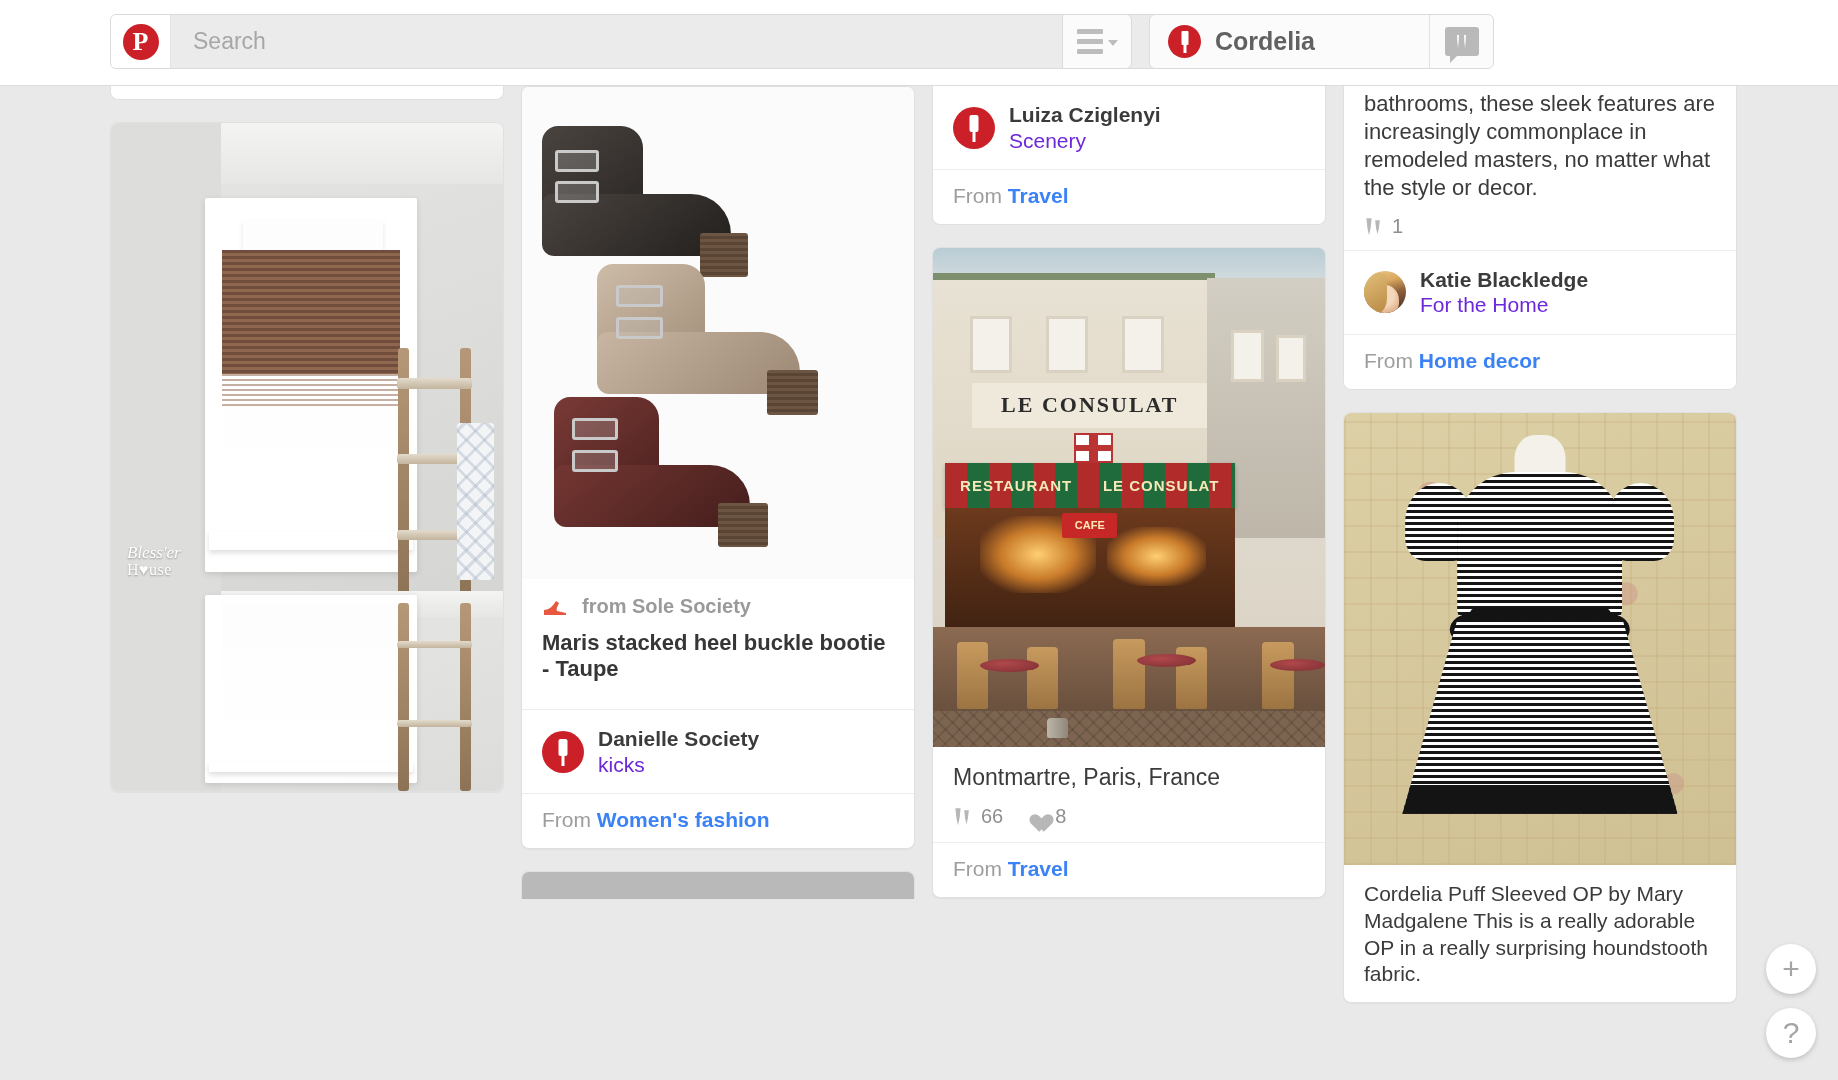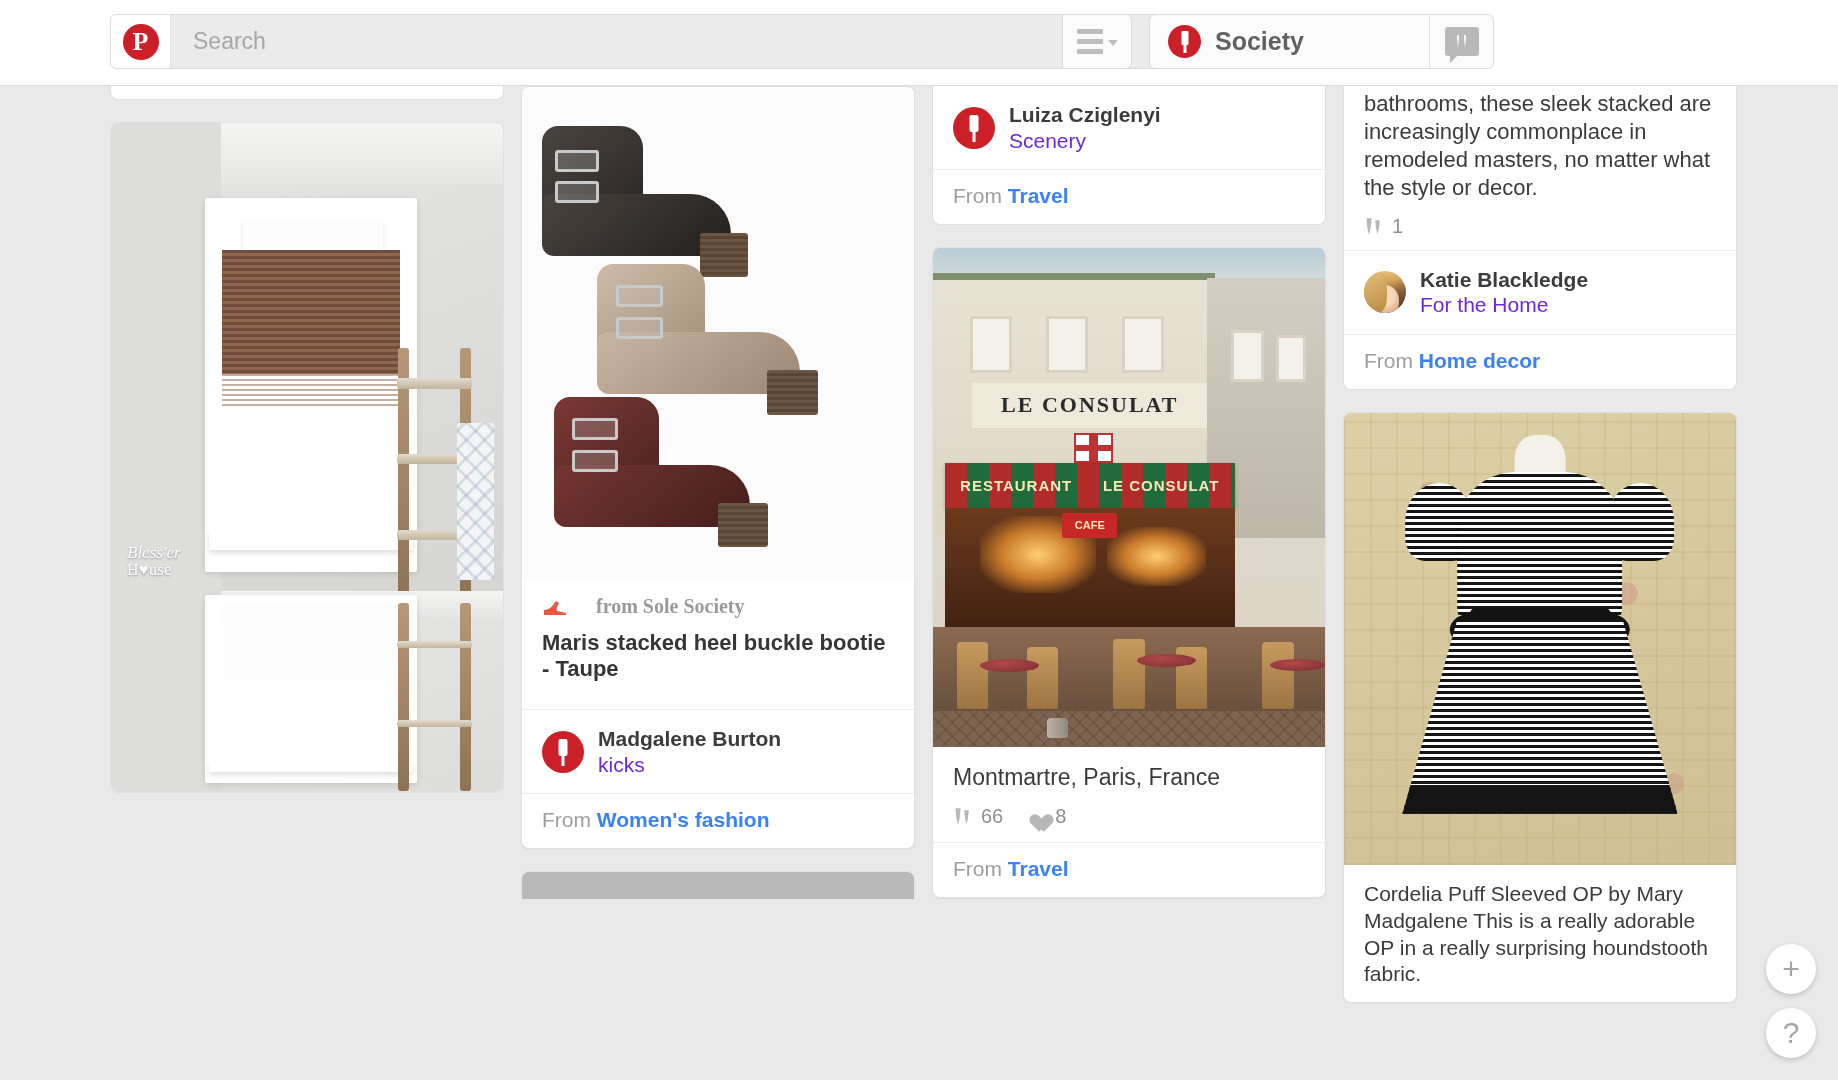--- a/index.html
+++ b/index.html
@@ -133,23 +133,22 @@
     box-shadow: 0 1px 1px rgba(0,0,0,.04);
   }
   .card-img { width: 100%; display: block; position: relative; overflow: hidden; }
   .card-body { padding: 16px 20px 14px; }
   .card-title {
     font-size: 22px; font-weight: bold; color: #363636;
     line-height: 1.16; margin-bottom: 14px;
   }
   .card-desc { font-size: 21px; color: #3b3b3b; line-height: 1.28; }
   .src-row {
-    display: flex; align-items: center; gap: 28px;
+    display: flex; align-items: center; gap: 14px;
     margin-bottom: 12px;
-    font-family: Liberation Serif, serif;
   }
   .src-text { font-size: 20px; color: #9a9a9a; font-weight: bold; }
   .stats-row { display: flex; align-items: center; gap: 22px; margin-top: 12px; }
   .stat { display: flex; align-items: center; gap: 8px; font-size: 20px; color: #8f8f8f; }
   .pin-ico {
     width: 20px; height: 18px; position: relative; display: inline-block;
   }
   .pin-ico i, .pin-ico b {
     position: absolute; display: block; background: #b7b7b7;
     clip-path: polygon(24% 0, 76% 0, 66% 58%, 50% 100%, 34% 58%);
@@ -485,21 +484,21 @@
         <span></span>
           <span></span>
           <span></span>
       </span>
       <span class="caret-dn"></span>
     </div>
 
     <div class="user-group">
       <div class="user-btn">
         <span class="pin-avatar"></span>
-        <span class="user-name">Society</span>
+        <span class="user-name">Cordelia</span>
       </div>
       <div class="msg-btn">
         <span class="msg-bubble">
           <span class="msg-pins">
               <i></i>
               <i></i>
             </span>
         </span>
       </div>
     </div>
@@ -592,21 +591,21 @@
             <path d="M2 13 C7 13 11 9 14 4 L17 6 C15 10 14 12 15 14 L24 16 L24 18 L2 18 Z" fill="#e8573f"></path>
           </svg>
           <span class="src-text">from Sole Society</span>
         </div>
         <div class="card-title">Maris stacked heel buckle bootie - Taupe</div>
       </div>
 
       <div class="attrib">
         <span class="attrib-av pin"></span>
         <span class="attrib-names">
-          <span class="attrib-user" style="display:block">Madgalene Burton</span>
+          <span class="attrib-user" style="display:block">Danielle Society</span>
           <span class="attrib-board" style="display:block">kicks</span>
         </span>
       </div>
 
       <div class="from-row">
         <span>From</span>
         <b>Women's fashion</b>
       </div>
     </div>
 
@@ -693,21 +692,21 @@
         <span>From</span>
         <b>Travel</b>
       </div>
     </div>
   </div>
 
   <div class="col col-3">
 
     <div class="partial-card-top">
       <div class="txt-block" style="padding-top:4px">
-        <div class="bath-text">bathrooms, these sleek stacked are increasingly commonplace in remodeled masters, no matter what the style or decor.</div>
+        <div class="bath-text">bathrooms, these sleek features are increasingly commonplace in remodeled masters, no matter what the style or decor.</div>
         <div class="stats-row">
           <span class="stat">
             <span class="pin-ico">
                 <i></i>
                 <b></b>
               </span>
             <span>1</span>
           </span>
         </div>
       </div>

